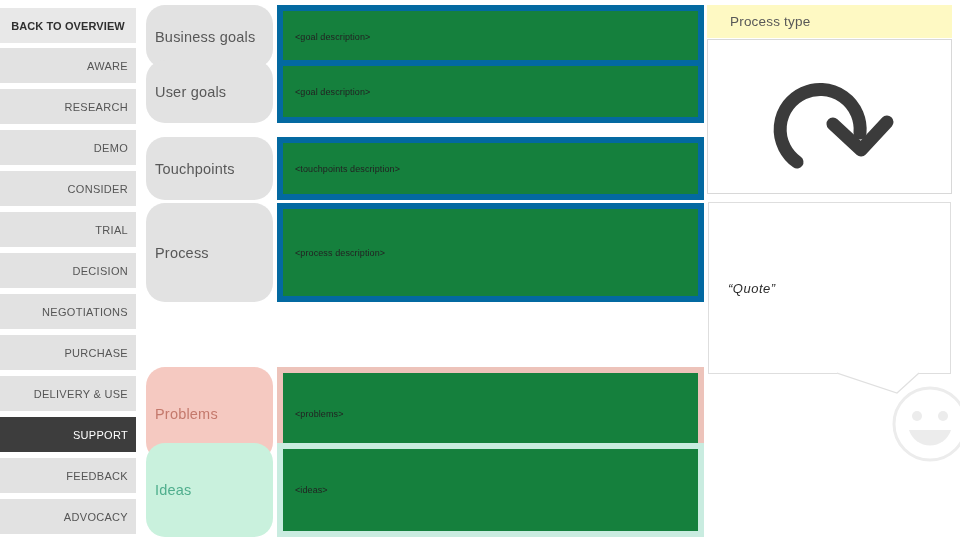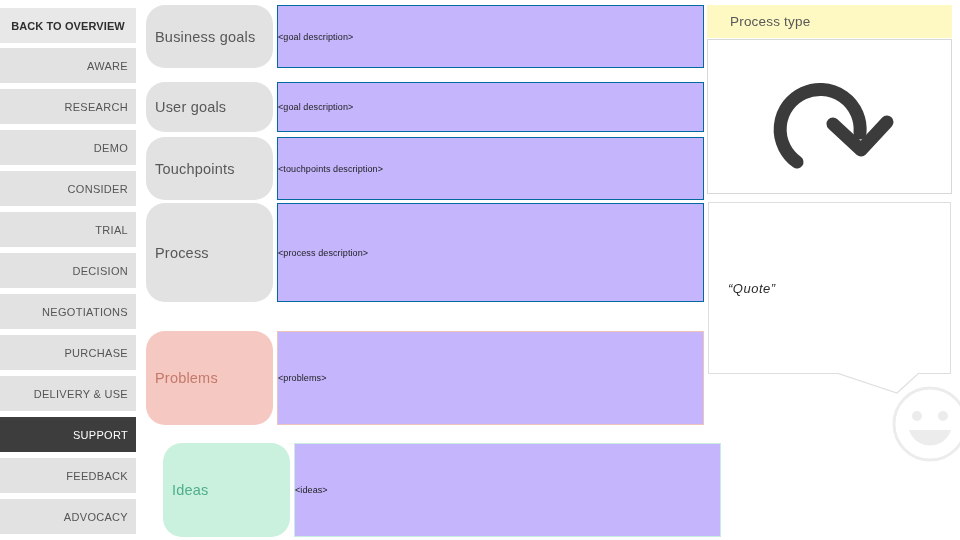--- a/index.html
+++ b/index.html
@@ -78,26 +78,26 @@
     font-size: 14.5px;
     color: #585858;
     letter-spacing: 0.2px;
     border-radius: 19px;
   }
   .cell-desc {
     position: absolute;
     left: 131px; top: 0;
     right: 0;
     height: 100%;
-    background: #c4b5fd;
-    border: 1px solid #0369a1;
-    box-sizing: border-box;
-    display: flex;
-    align-items: center;
-    padding-left: 0;
+    background: #15803d;
+    border: 6px solid #0369a1;
+    box-sizing: border-box;
+    display: flex;
+    align-items: center;
+    padding-left: 12px;
     font-size: 9px;
     color: #222222;
     letter-spacing: 0.1px;
   }
   .row.problems .cell-label { background: #f5c9c1; color: #c4796c; }
   .row.problems .cell-desc  { border-color: #edc3ba; }
   .row.ideas .cell-label    { background: #c9f1dd; color: #4fae8d; }
   .row.ideas .cell-desc     { border-color: #c9ece0; }
 
   
@@ -187,41 +187,41 @@
   <div class="side-item" style="top:499px;">ADVOCACY</div>
 </div>
 
 <div id="main">
 
   <div class="row" style="top:5px; height:63px;">
     <div class="cell-label">Business goals</div>
     <div class="cell-desc">&lt;goal description&gt;</div>
   </div>
 
-  <div class="row" style="top:82px; height:50px;">
+  <div class="row" style="top:60px; height:63px;">
     <div class="cell-label">User goals</div>
     <div class="cell-desc">&lt;goal description&gt;</div>
   </div>
 
   <div class="row" style="top:137px; height:63px;">
     <div class="cell-label">Touchpoints</div>
     <div class="cell-desc">&lt;touchpoints description&gt;</div>
   </div>
 
   <div class="row" style="top:203px; height:99px;">
     <div class="cell-label">Process</div>
     <div class="cell-desc">&lt;process description&gt;</div>
   </div>
 
-  <div class="row problems" style="top:331px; height:94px;">
+  <div class="row problems" style="top:367px; height:94px;">
     <div class="cell-label">Problems</div>
     <div class="cell-desc">&lt;problems&gt;</div>
   </div>
 
-  <div class="row ideas" style="top:443px; height:94px;margin-left:17px;">
+  <div class="row ideas" style="top:443px; height:94px;">
     <div class="cell-label">Ideas</div>
     <div class="cell-desc">&lt;ideas&gt;</div>
   </div>
 
 </div>
 
 <div id="right">
 
   <div id="process-header">Process type</div>
 

